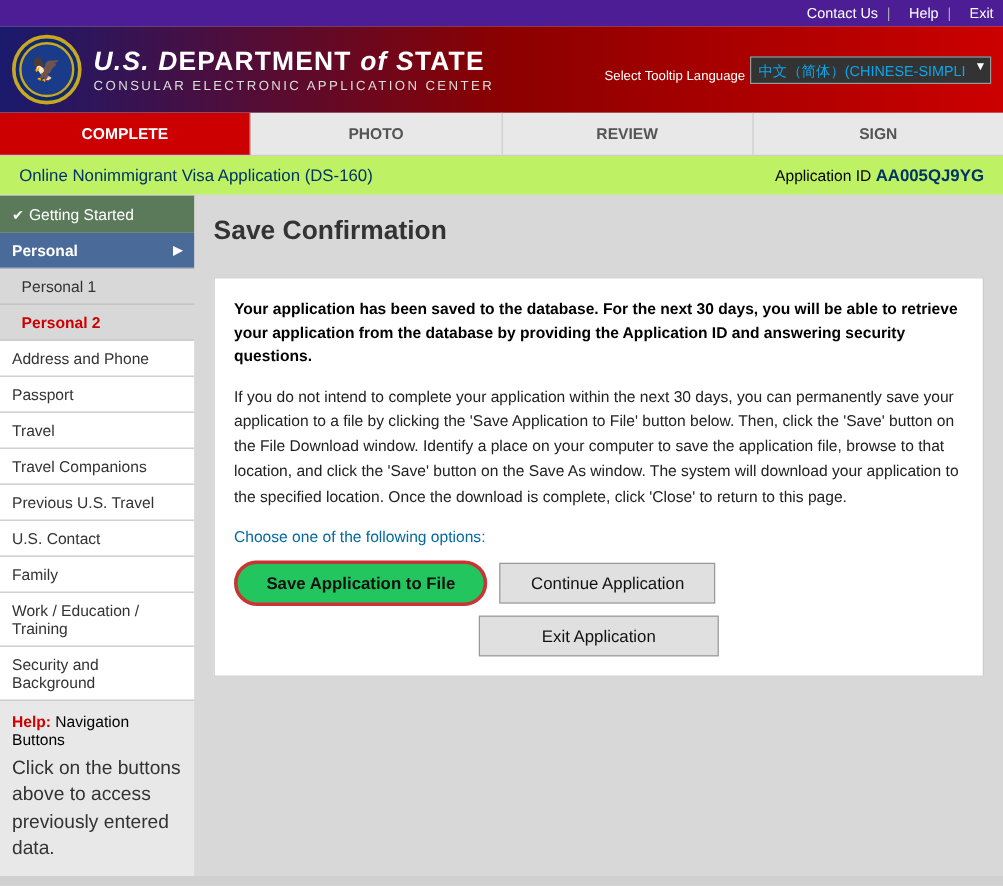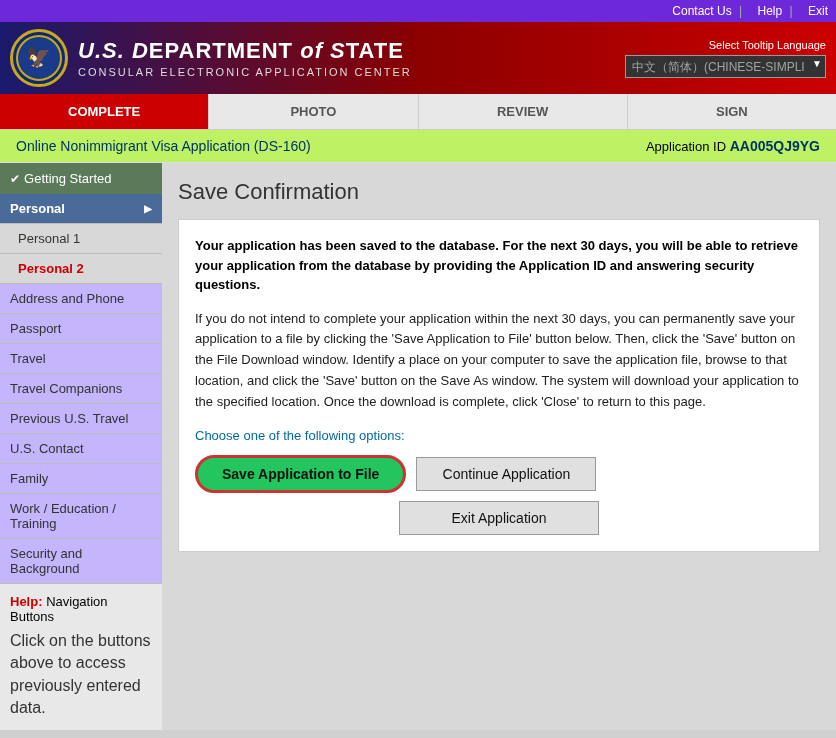--- a/index.html
+++ b/index.html
@@ -1,20 +1,20 @@
 <!DOCTYPE html>
 <html><head>
   <meta charset="utf-8">
   <style>
     * { margin: 0; padding: 0; box-sizing: border-box; }
     body { font-family: Arial, sans-serif; font-size: 13px; background: #d0d0d0; width: 836px; min-height: 738px; }
 
     
     .top-bar {
-      background: #6d28d9;
+      background: #4c1d95;
       color: white;
       text-align: right;
       padding: 4px 8px;
       font-size: 12px;
     }
     .top-bar a { color: white; text-decoration: none; margin-left: 8px; }
     .top-bar span { color: #aaa; margin: 0 4px; }
 
     
     .header {
@@ -34,25 +34,25 @@
       display: flex; align-items: center; justify-content: center;
       font-size: 22px;
       margin-right: 10px;
       flex-shrink: 0;
     }
     .agency-name { color: white; }
     .agency-name .dept { font-size: 22px; font-weight: bold; font-style: italic; letter-spacing: 1px; }
     .agency-name .dept span { font-style: normal; font-weight: bold; }
     .agency-name .sub { font-size: 11px; letter-spacing: 2px; color: #ddd; margin-top: 2px; }
 
-    .header-right { display: flex; flex-direction: column; align-items: flex-end; gap: 4px; }
+    .header-right { display: flex; flex-direction: row; align-items: flex-end; gap: 4px; }
     .tooltip-label { color: white; font-size: 11px; }
     .lang-select {
       background: #333;
-      color: #a3a3a3;
+      color: #0ea5e9;
       border: 1px solid #999;
       padding: 4px 20px 3px 6px;
       font-size: 12px;
       appearance: none;
       cursor: pointer;
       position: relative;
     }
     .lang-wrapper { position: relative; display: inline-block; }
     .lang-wrapper::after {
       content: '▼';
@@ -118,21 +118,21 @@
       font-size: 13px;
       display: flex;
       align-items: center;
       gap: 4px;
     }
     .sidebar-section .check { font-size: 12px; }
     .sidebar-item {
       padding: 7px 10px;
       font-size: 13px;
       cursor: pointer;
-      background: #c4b5fd;
+      background: #ffffff;
       border-bottom: 1px solid #bbb;
       color: #333;
       display: flex;
       justify-content: space-between;
       align-items: center;
     }
     .sidebar-item.active-parent {
       background: #4a6a9a;
       color: white;
       font-weight: bold;
@@ -158,22 +158,22 @@
 
     
     .content {
       flex: 1;
       background: #d8d8d8;
       padding: 16px;
     }
     .page-title {
       font-size: 22px;
       color: #333;
-      font-weight: normal;
-      margin-bottom: 14px;
+      font-weight: bold;
+      margin-bottom: 26px;
     }
 
     .info-box {
       background: white;
       border: 1px solid #ccc;
       padding: 16px;
     }
     .info-bold {
       font-weight: bold;
       margin-bottom: 14px;

